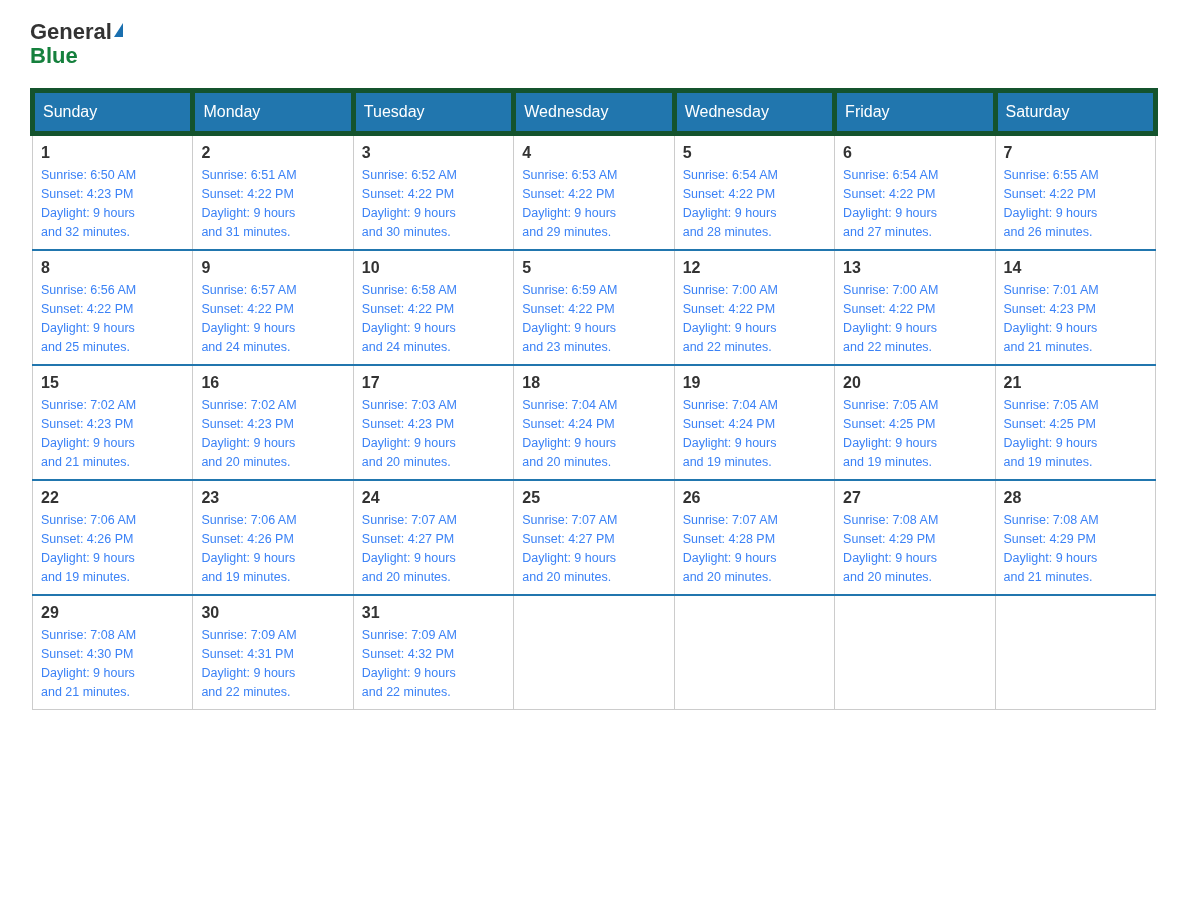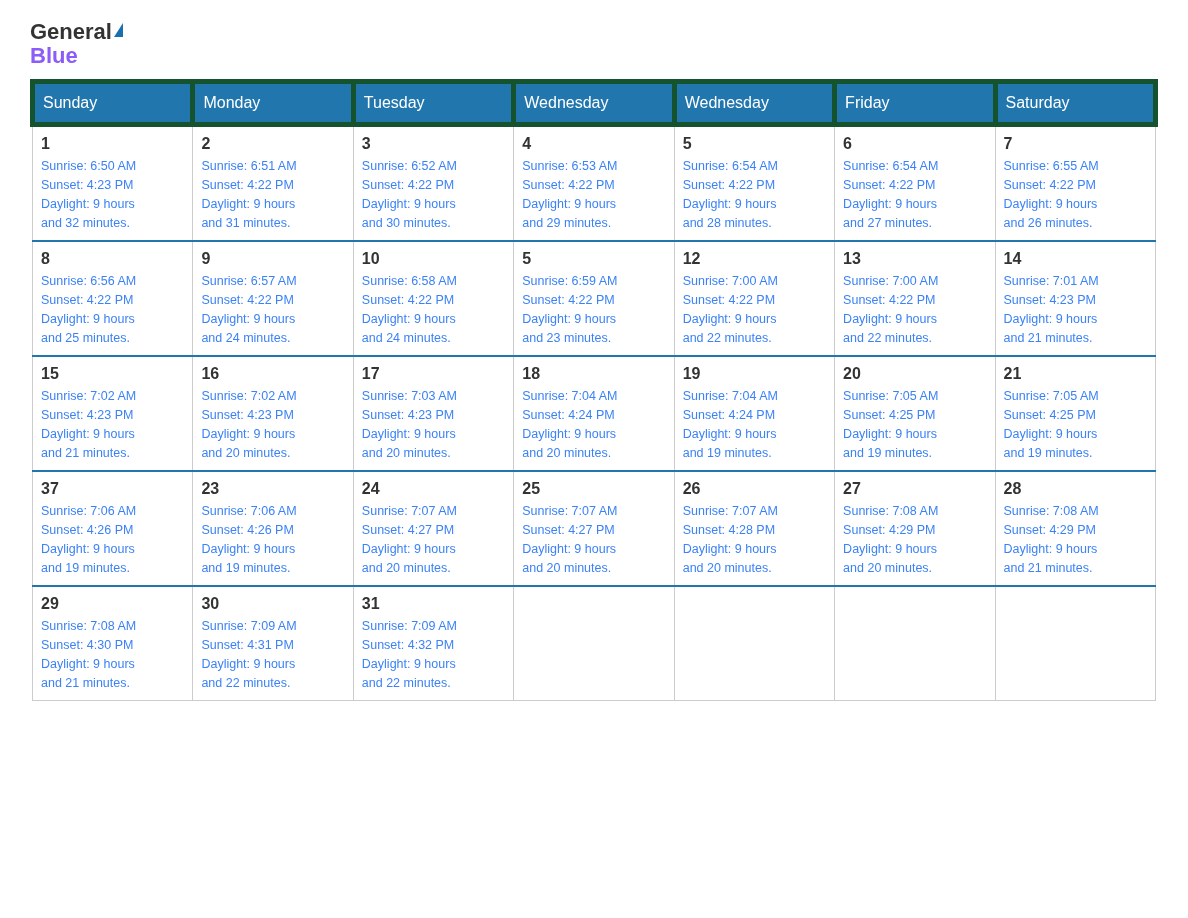--- a/index.html
+++ b/index.html
@@ -7,21 +7,21 @@
       font-family: Arial, sans-serif;
       background: #fff;
       padding: 20px 30px;
       width: 1188px;
       min-height: 918px;
     }
     .header {
       display: flex;
       justify-content: space-between;
       align-items: flex-start;
-      margin-bottom: 11px;
+      margin-bottom: 20px;
     }
     .logo {
       display: flex;
       align-items: center;
     }
     .logo-text {
       font-size: 22px;
       font-weight: bold;
       color: #333;
       line-height: 1.1;
@@ -85,21 +85,21 @@
 <body>
 
 <div class="header">
   <div class="logo">
     <div>
       <div style="display:flex; align-items:center;">
         <span class="logo-text" style="color:#333;">General</span>
         <span style="display:inline-block; width:0; height:0; border-left:9px solid transparent; border-bottom:14px solid #1a6faf; margin-left:2px; margin-bottom:0; position:relative; top:-2px;"></span>
       </div>
       <div>
-        <span class="logo-text" style="color:#8b5cf6;">Blue</span>
+        <span class="logo-text" style="color:#15803d;">Blue</span>
       </div>
     </div>
   </div>
   <div class="title-block">
     <div class="month-title"></div>
     <div class="location"></div>
   </div>
 </div>
 
 <table class="calendar">
@@ -200,21 +200,21 @@
         <span class="day-number">20</span>
         <span class="day-info">Sunrise: 7:05 AM<br>Sunset: 4:25 PM<br>Daylight: 9 hours<br>and 19 minutes.</span>
       </td>
         <td>
         <span class="day-number">21</span>
         <span class="day-info">Sunrise: 7:05 AM<br>Sunset: 4:25 PM<br>Daylight: 9 hours<br>and 19 minutes.</span>
       </td>
       </tr>
       <tr class="row-divider">
         <td>
-        <span class="day-number">37</span>
+        <span class="day-number">22</span>
         <span class="day-info">Sunrise: 7:06 AM<br>Sunset: 4:26 PM<br>Daylight: 9 hours<br>and 19 minutes.</span>
       </td>
         <td>
         <span class="day-number">23</span>
         <span class="day-info">Sunrise: 7:06 AM<br>Sunset: 4:26 PM<br>Daylight: 9 hours<br>and 19 minutes.</span>
       </td>
         <td>
         <span class="day-number">24</span>
         <span class="day-info">Sunrise: 7:07 AM<br>Sunset: 4:27 PM<br>Daylight: 9 hours<br>and 20 minutes.</span>
       </td>

